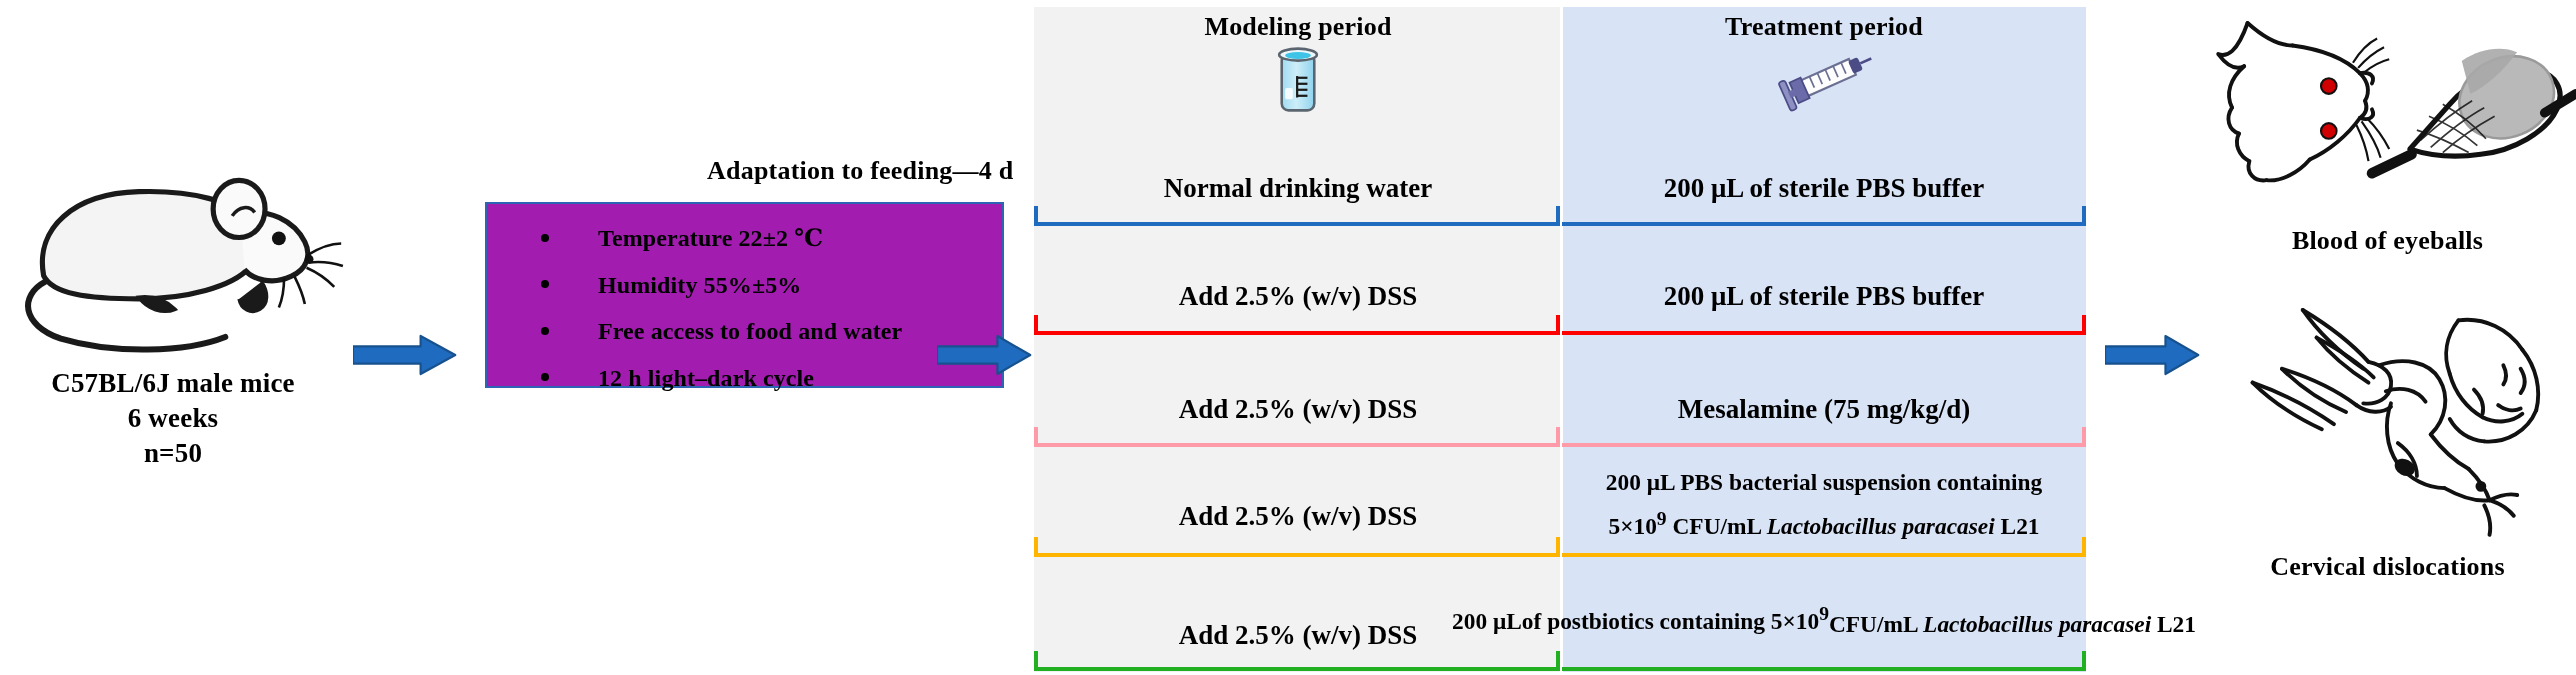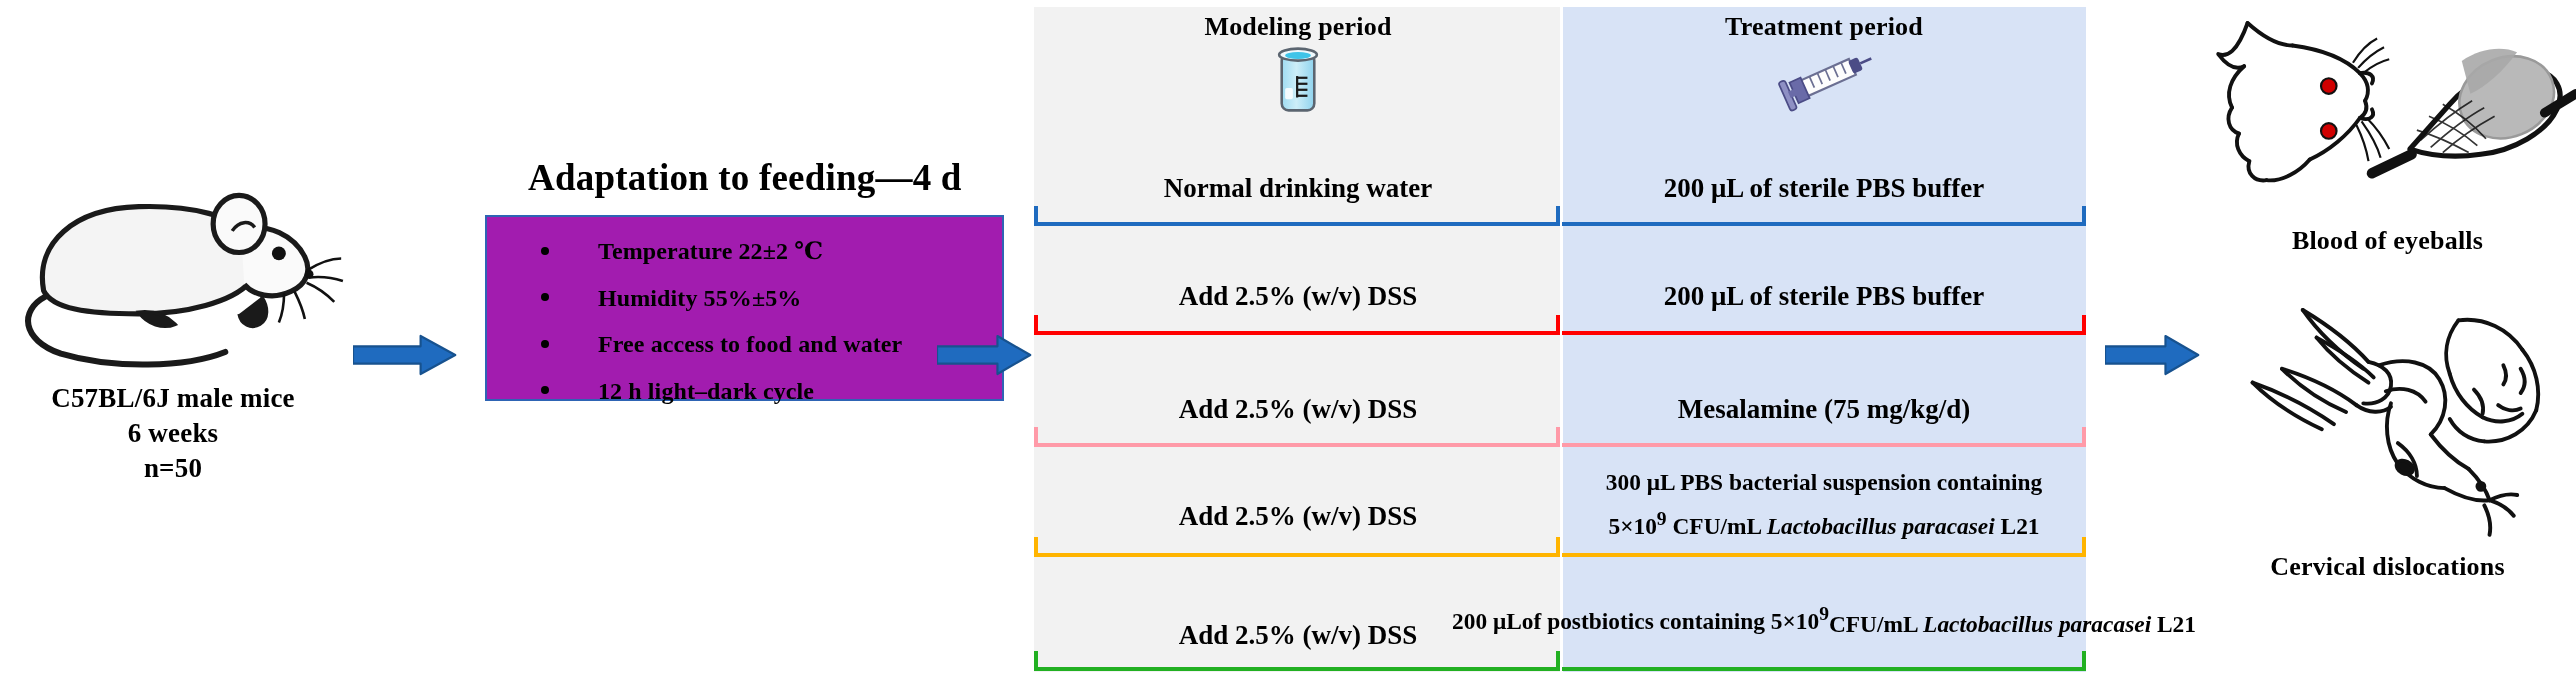--- a/index.html
+++ b/index.html
@@ -14,36 +14,36 @@
     overflow: hidden;
     font-family: "Liberation Serif", "DejaVu Serif", serif;
     color: #000000;
   }
 
   
   .abs { position: absolute; }
 
   
   #mouse-panel {
-    left: 0px; top: 113px; width: 364px; height: 415px; text-decoration: underline;
+    left: 0px; top: 98px; width: 364px; height: 415px; text-decoration: underline;
   }
   #mouse-art { position: absolute; left: 8.7px; top: 0px; width: 346px; height: 260px; }
   #mouse-caption {
     position: absolute; left: 0px; top: 268px; width: 346px;
     font-size: 27px; font-weight: bold; line-height: 1.30; text-align: center;
     letter-spacing: 0.2px;
   }
 
   
   .arrow { position: absolute; }
 
   
   #adapt-block { left: 485px; top: 156px; width: 537px; }
   #adapt-title {
-    font-size: 37px; font-weight: bold; text-align: center;
+    font-size: 26px; font-weight: bold; text-align: right;
     width: 537px; margin-left: -8.7px; letter-spacing: 0.2px;
   }
   #adapt-box {
     margin-top: 15.6px;
     width: 519px; height: 186px;
     border: 2.6px solid #2e64b4;
     background: #a21caf;
     box-sizing: border-box;
     padding: 22.5px 0 0 0;
     position: relative;
@@ -292,21 +292,21 @@
     <span class="tick-r" style="background:#ff9aa8;"></span>
   </div>
   <div class="rule" style="left:528px; top:436px; width:524px; background:#ff9aa8;">
     <span class="tick-r" style="background:#ff9aa8;"></span>
   </div>
 
   <div class="cell" style="left:0; top:474px; width:528px; height:71px; font-size:27px;">
     <span class="line">Add 2.5% (w/v) DSS</span>
   </div>
   <div class="cell" style="left:528px; top:450px; width:524px; height:95px; font-size:23.4px; flex-direction:column;">
-    <span class="line">300 μL PBS bacterial suspension containing</span>
+    <span class="line">200 μL PBS bacterial suspension containing</span>
     <span class="line">5×10<sup>9</sup> CFU/mL <i>Lactobacillus paracasei</i> L21</span>
   </div>
   <div class="rule" style="left:0; top:546px; width:526px; background:#ffb400;">
     <span class="tick-l" style="background:#ffb400;"></span>
     <span class="tick-r" style="background:#ffb400;"></span>
   </div>
   <div class="rule" style="left:528px; top:546px; width:524px; background:#ffb400;">
     <span class="tick-r" style="background:#ffb400;"></span>
   </div>
 

